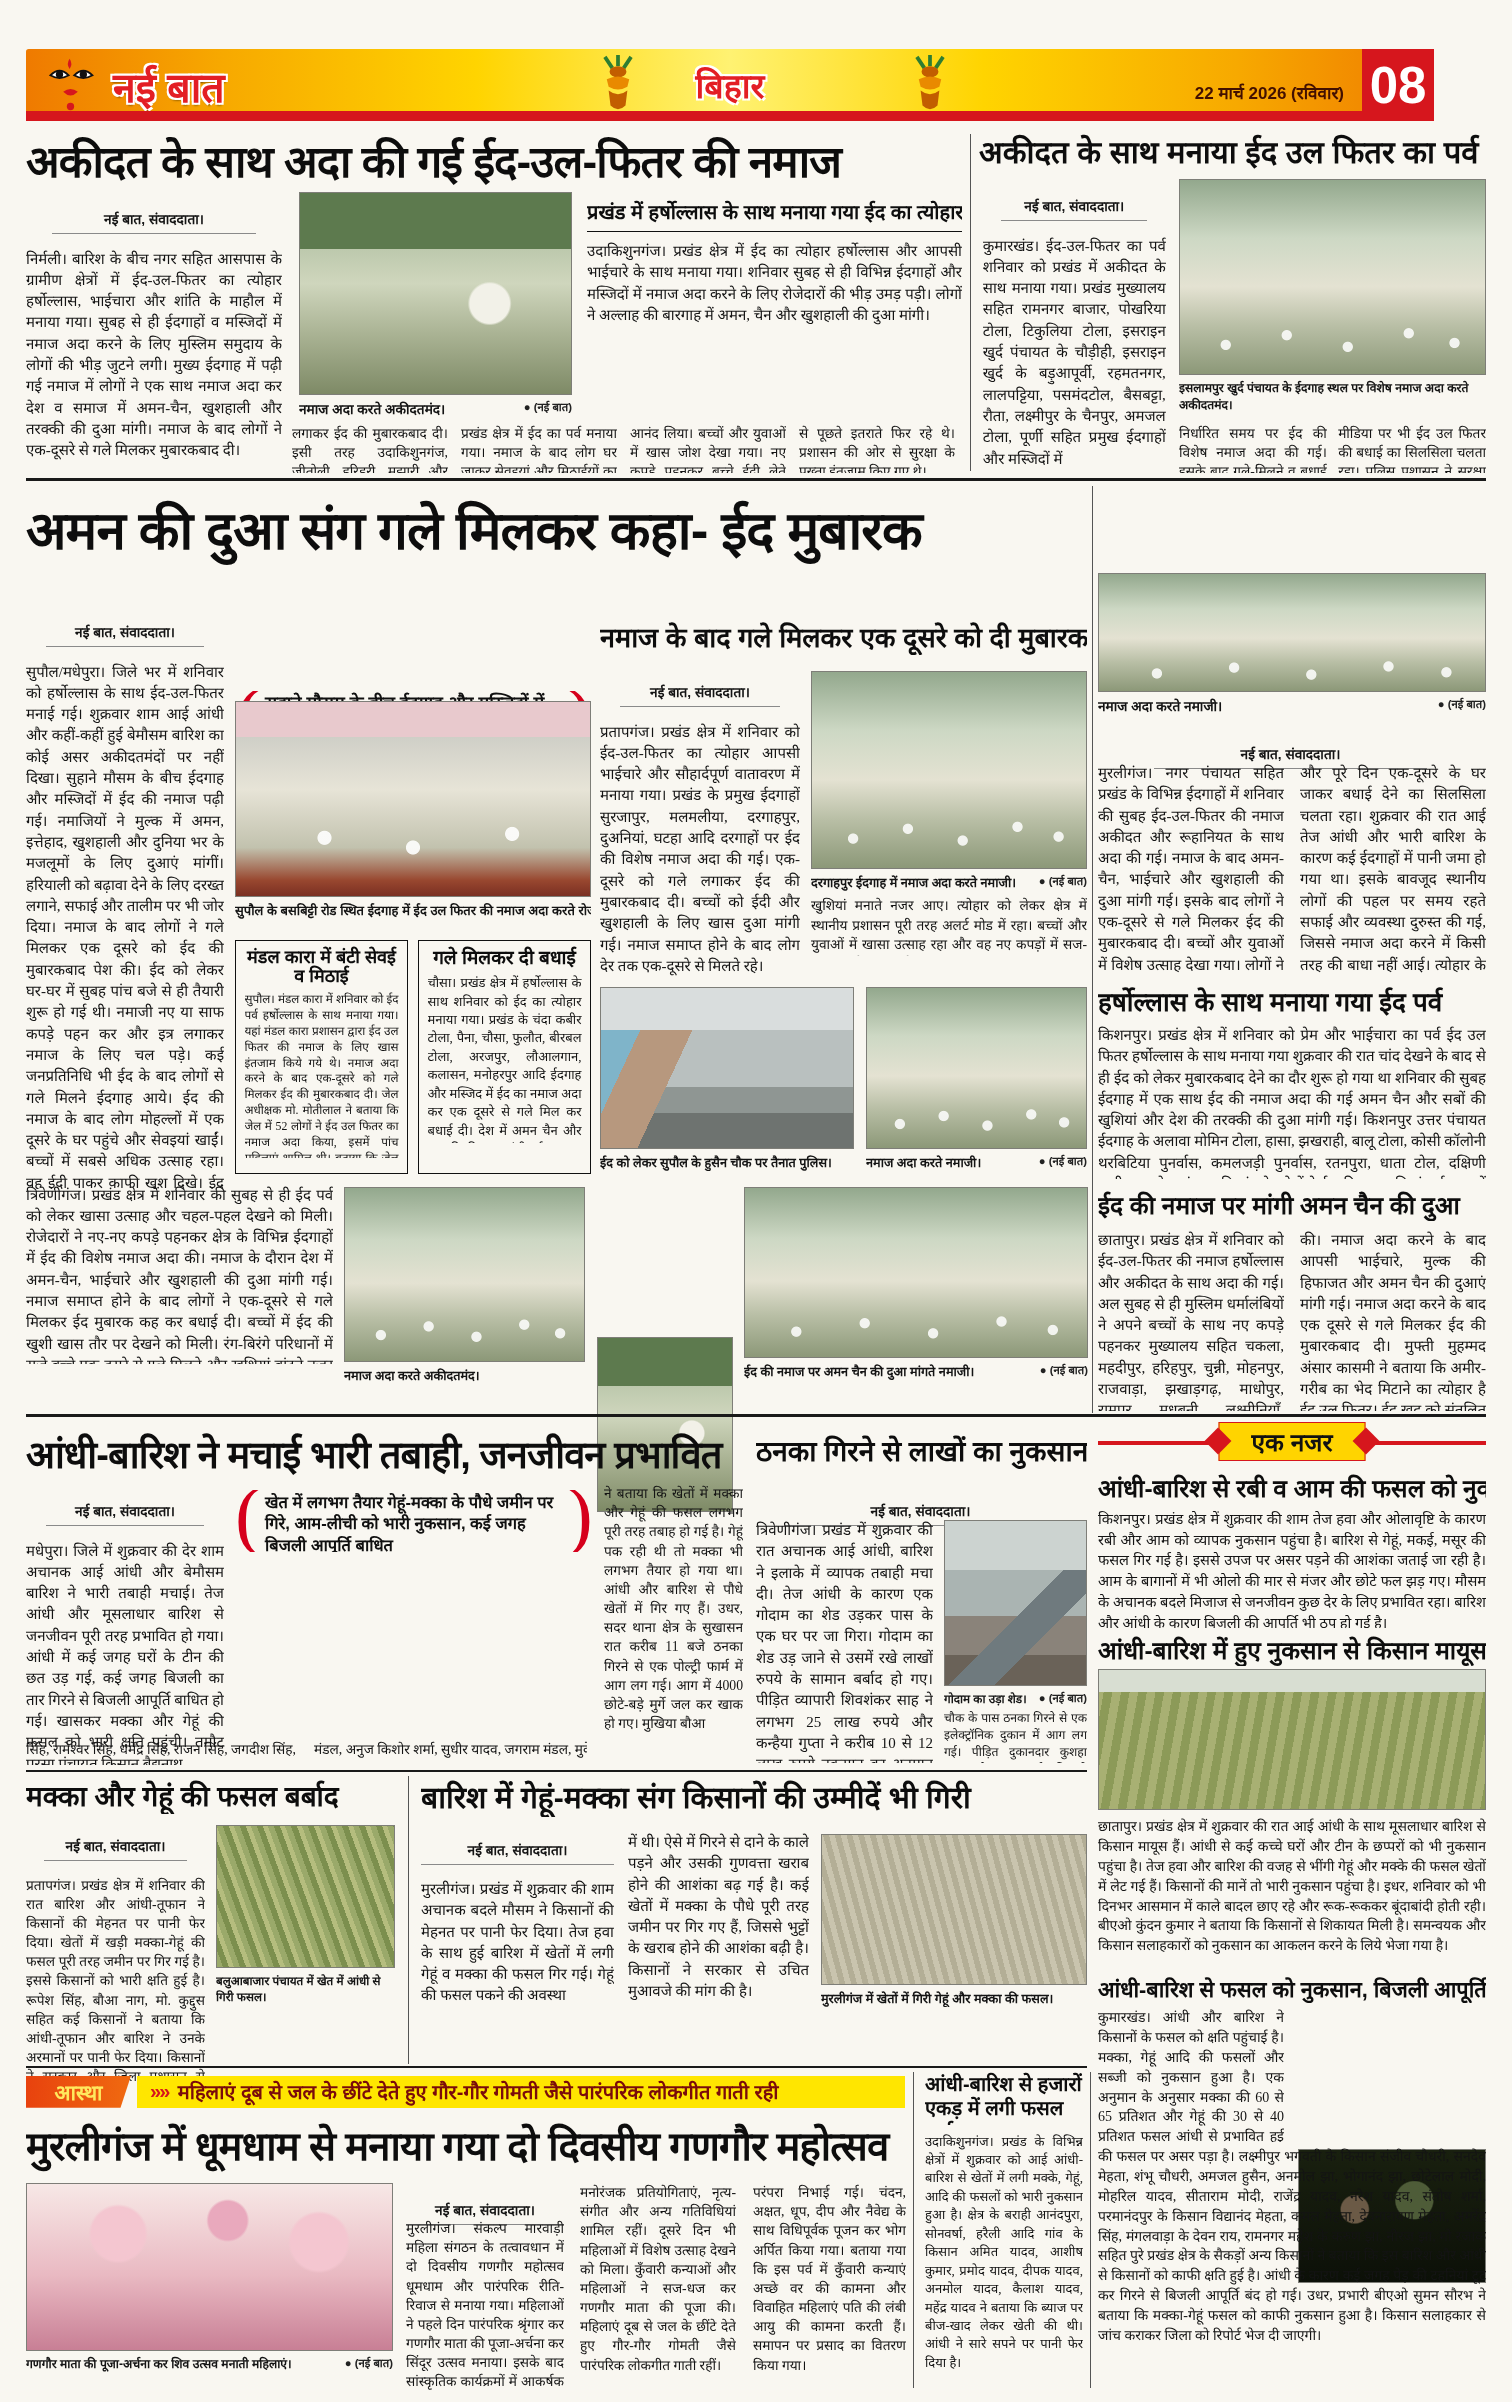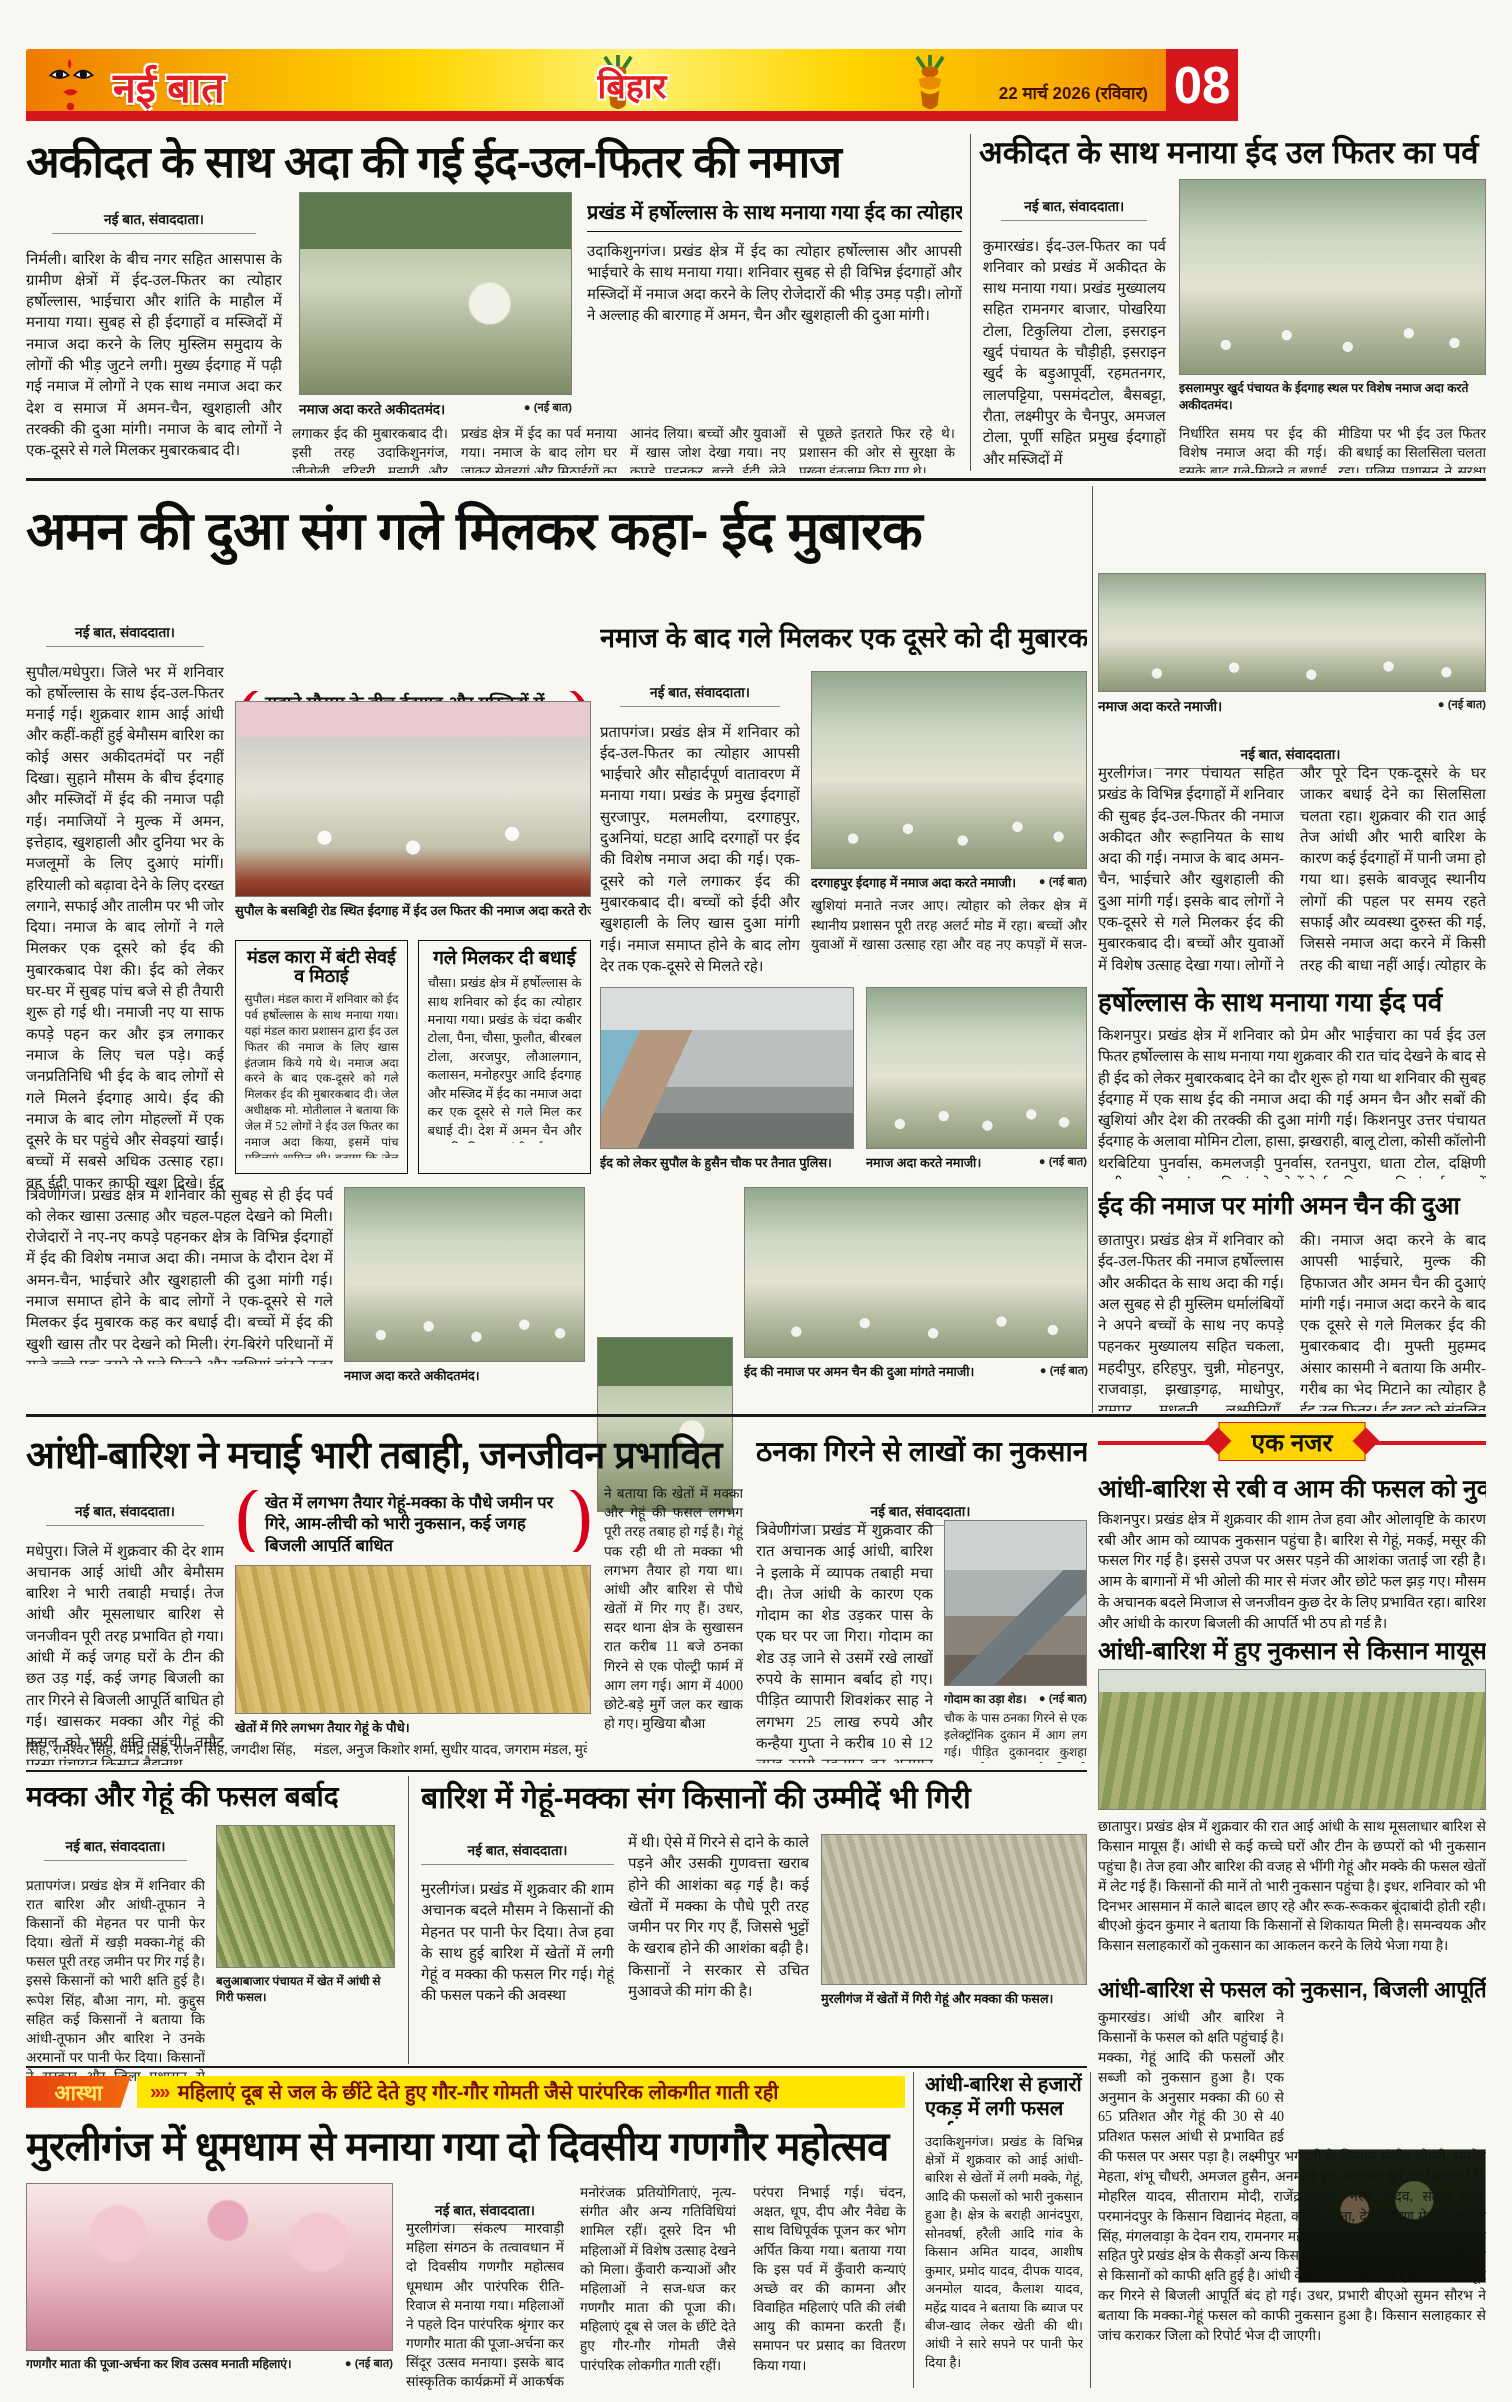--- a/index.html
+++ b/index.html
@@ -92,21 +92,21 @@
     clip-path:polygon(0 0,100% 0,90% 100%,0 100%);}
   .kick-bar{background:#ffe600;display:flex;align-items:center;gap:9.4px;padding:0 13px;
     font:800 20px "Liberation Sans",sans-serif;color:#7a0b0b;overflow:hidden;white-space:nowrap;}
   .chev{color:#d6161d;font-weight:900;letter-spacing:-1.9px;}
 </style>
 </head>
 <body>
 
 <div class="page">
 
-  <div class="abs masthead" style="left:26px;top:49px;width:1212px;height:72px;">
+  <div class="abs masthead" style="left:26px;top:49px;width:1408px;height:72px;">
     <svg class="abs" style="left:17px;top:7.5px;" width="55" height="55" viewBox="0 0 60 60">
       <path d="M8 20 Q18 10 28 20 Q18 26 8 20 Z" fill="#fff" stroke="#111" stroke-width="2"></path>
       <path d="M34 20 Q44 10 54 20 Q44 26 34 20 Z" fill="#fff" stroke="#111" stroke-width="2"></path>
       <circle cx="18" cy="19" r="4" fill="#111"></circle>
         <circle cx="44" cy="19" r="4" fill="#111"></circle>
       <path d="M29 2 Q33 8 29 13 Q25 8 29 2 Z" fill="#d6161d"></path>
       <path d="M22 38 Q30 32 38 38 Q30 46 22 38 Z" fill="#d6161d"></path>
       <circle cx="30" cy="54" r="4" fill="#d6161d"></circle>
     </svg>
     <div class="abs logo-txt" style="left:87px;top:9.4px;">नई बात</div>
@@ -270,26 +270,20 @@
 
   <div class="abs" style="left:26px;top:1422px;width:1061px;height:347px;">
     <div class="abs h nowrap" style="left:0;top:4.7px;width:718px;font-size:38px;letter-spacing:-0.9px;">आंधी-बारिश ने मचाई भारी तबाही, जनजीवन प्रभावित</div>
     <div class="abs h nowrap" style="left:730px;top:9.4px;width:331px;font-size:28px;">ठनका गिरने से लाखों का नुकसान</div>
 
     <div class="abs" style="left:0;top:62px;width:198px;">
       <div class="byline">नई बात, संवाददाता।</div>
       <div class="body clip" style="height:224px;margin-top:5.6px;">मधेपुरा। जिले में शुक्रवार की देर शाम अचानक आई आंधी और बेमौसम बारिश ने भारी तबाही मचाई। तेज आंधी और मूसलाधार बारिश से जनजीवन पूरी तरह प्रभावित हो गया। आंधी में कई जगह घरों के टीन की छत उड़ गई, कई जगह बिजली का तार गिरने से बिजली आपूर्ति बाधित हो गई। खासकर मक्का और गेहूं की फसल को भारी क्षति पहुंची। तमौट परसा पंचायत किसान बैद्यनाथ</div>
     </div>
     <div class="abs pq" style="left:211px;top:68px;width:298px;height:58px;overflow:hidden;font-size:16.5px;">खेत में लगभग तैयार गेहूं-मक्का के पौधे जमीन पर गिरे, आम-लीची को भारी नुकसान, कई जगह बिजली आपूर्ति बाधित</div>
-    <div class="abs" style="left:209px;top:143px;width:356px;">
-      <div class="photo ph-wheat" style="height:149px;"></div>
-      <div class="cap nowrap" style="font-size:13px;">
-          <span>खेतों में गिरे लगभग तैयार गेहूं के पौधे।</span>
-        </div>
-    </div>
     <div class="abs body sm clip" style="left:578px;top:62px;width:139px;height:260px;">ने बताया कि खेतों में मक्का और गेहूं की फसल लगभग पूरी तरह तबाह हो गई है। गेहूं पक रही थी तो मक्का भी लगभग तैयार हो गया था। आंधी और बारिश से पौधे खेतों में गिर गए हैं। उधर, सदर थाना क्षेत्र के सुखासन रात करीब 11 बजे ठनका गिरने से एक पोल्ट्री फार्म में आग लग गई। आग में 4000 छोटे-बड़े मुर्गे जल कर खाक हो गए। मुखिया बौआ</div>
     <div class="abs body sm clip" style="left:0;top:318px;width:273px;height:24.5px;white-space:nowrap;">सिंह, रामेश्वर सिंह, धर्मेंद्र सिंह, राजन सिंह, जगदीश सिंह, मिथिलेश</div>
     <div class="abs body sm clip" style="left:288px;top:318px;width:273px;height:24.5px;white-space:nowrap;">मंडल, अनुज किशोर शर्मा, सुधीर यादव, जगराम मंडल, मुकेश मंडल</div>
 
     <div class="abs byline" style="left:758px;top:62px;width:273px;">नई बात, संवाददाता।</div>
     <div class="abs body clip" style="left:730px;top:98px;width:177px;height:243px;">त्रिवेणीगंज। प्रखंड में शुक्रवार की रात अचानक आई आंधी, बारिश ने इलाके में व्यापक तबाही मचा दी। तेज आंधी के कारण एक गोदाम का शेड उड़कर पास के एक घर पर जा गिरा। गोदाम का शेड उड़ जाने से उसमें रखे लाखों रुपये के सामान बर्बाद हो गए। पीड़ित व्यापारी शिवशंकर साह ने लगभग 25 लाख रुपये और कन्हैया गुप्ता ने करीब 10 से 12 लाख रुपये नुकसान का अनुमान जताया है। इधर नगर परिषद क्षेत्र के वार्ड 25 डपरखा कोसी कॉलोनी</div>
     <div class="abs" style="left:918px;top:98px;width:143px;">
       <div class="photo ph-shed" style="height:166px;"></div>
       <div class="cap" style="font-size:11.8px;">
         <span>गोदाम का उड़ा शेड।</span>

